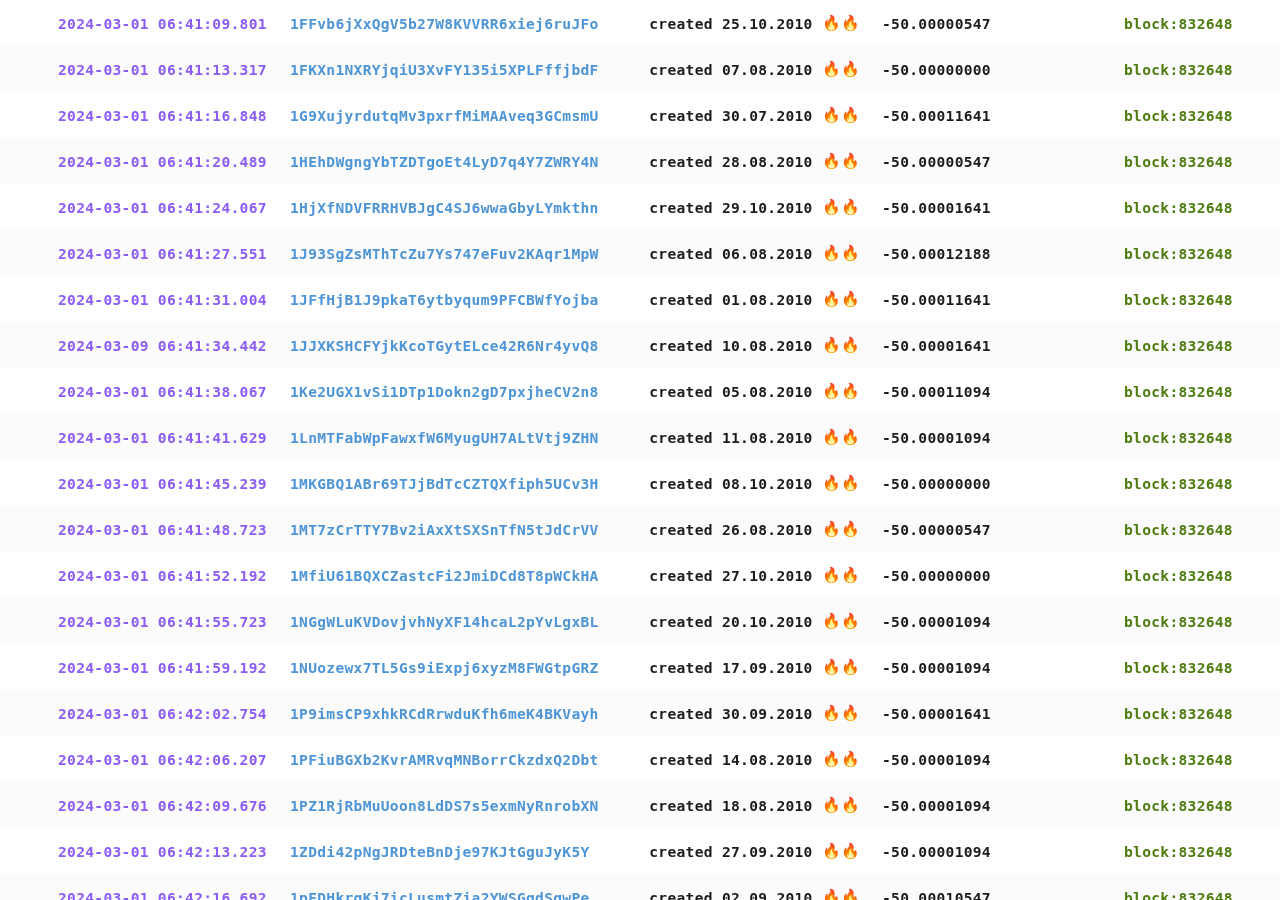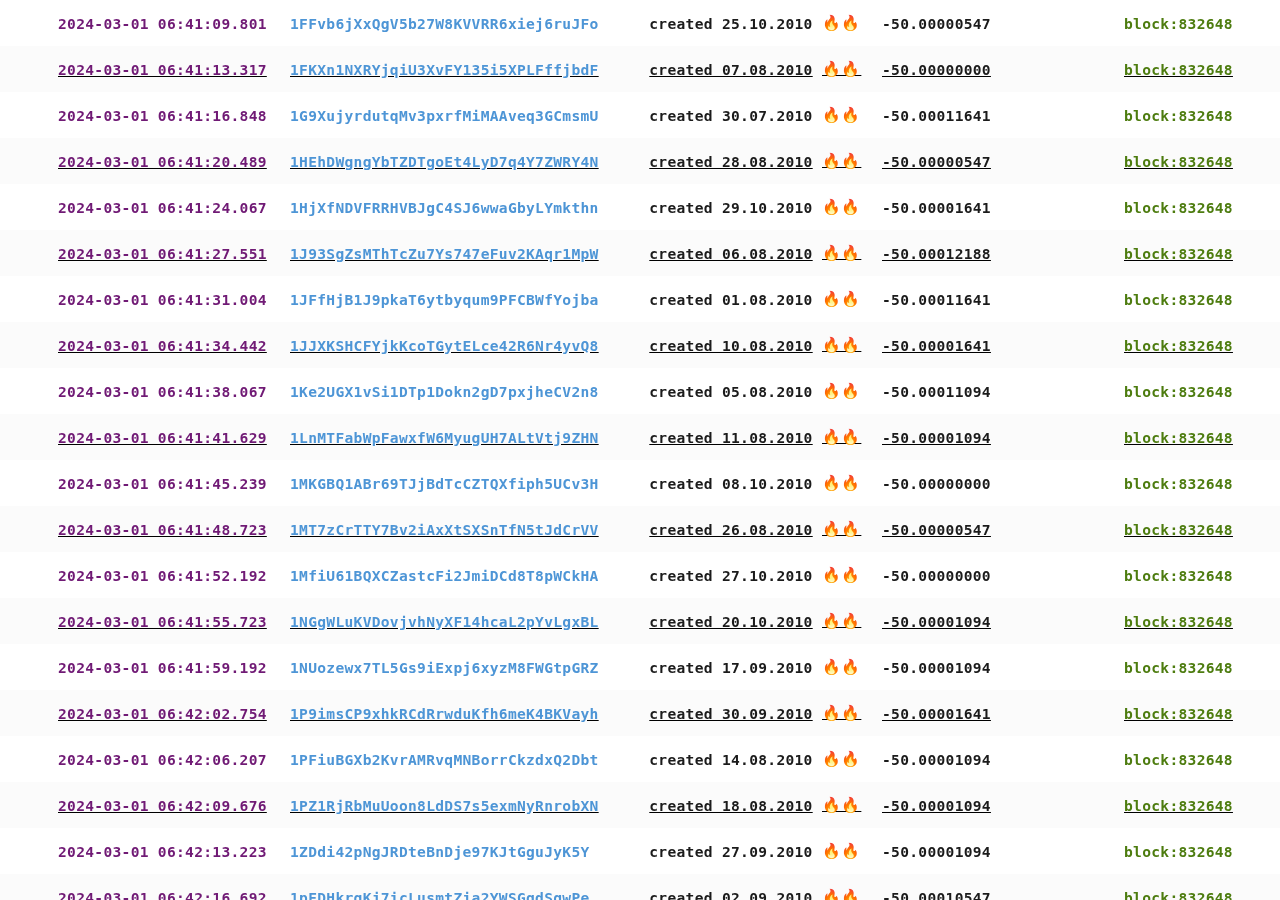--- a/index.html
+++ b/index.html
@@ -21,21 +21,20 @@
     border-collapse: collapse;
     table-layout: fixed;
   }
 
   .log-row {
     height: 45px;
     background: #ffffff;
   }
   .log-row.alt {
     background: #fbfbfb;
-    text-decoration: underline;
   }
 
   .log-row td {
     padding: 0;
     vertical-align: middle;
     font-size: 14.6px;
     line-height: 45px;
     white-space: nowrap;
     font-weight: bold;
     letter-spacing: 0.02em;
@@ -44,21 +43,21 @@
   
   .col-ts      { width: 232px; padding-left: 58px !important; }
   .col-addr    { width: 342px; margin-left: 40px; }
   .col-created { width: 190px; text-align: center; }
   .col-fire    { width: 60px; }
   .col-amount  { width: 180px; }
   .col-spacer  { width: 62px; }
   .col-block   { width: 156px; }
 
   .ts {
-    color: #701a75;
+    color: #8b5cf6;
   }
 
   .addr {
     color: #4d95d6;
     text-decoration: none;
     cursor: pointer;
   }
 
   .created {
     color: #1b1b1b;
@@ -236,21 +235,21 @@
       <span class="amount">-50.00011641</span>
     </td>
     <td class="col-spacer"></td>
     <td class="col-block">
       <span class="block">block:832648</span>
     </td>
   </tr>
 
   <tr class="log-row alt">
     <td class="col-ts">
-      <span class="ts">2024-03-01 06:41:34.442</span>
+      <span class="ts">2024-03-09 06:41:34.442</span>
     </td>
     <td class="col-addr">
       <a class="addr" href="#">1JJXKSHCFYjkKcoTGytELce42R6Nr4yvQ8</a>
     </td>
     <td class="col-created">
       <span class="created">created 10.08.2010</span>
     </td>
     <td class="col-fire">
       <span class="fire">🔥🔥</span>
     </td>

